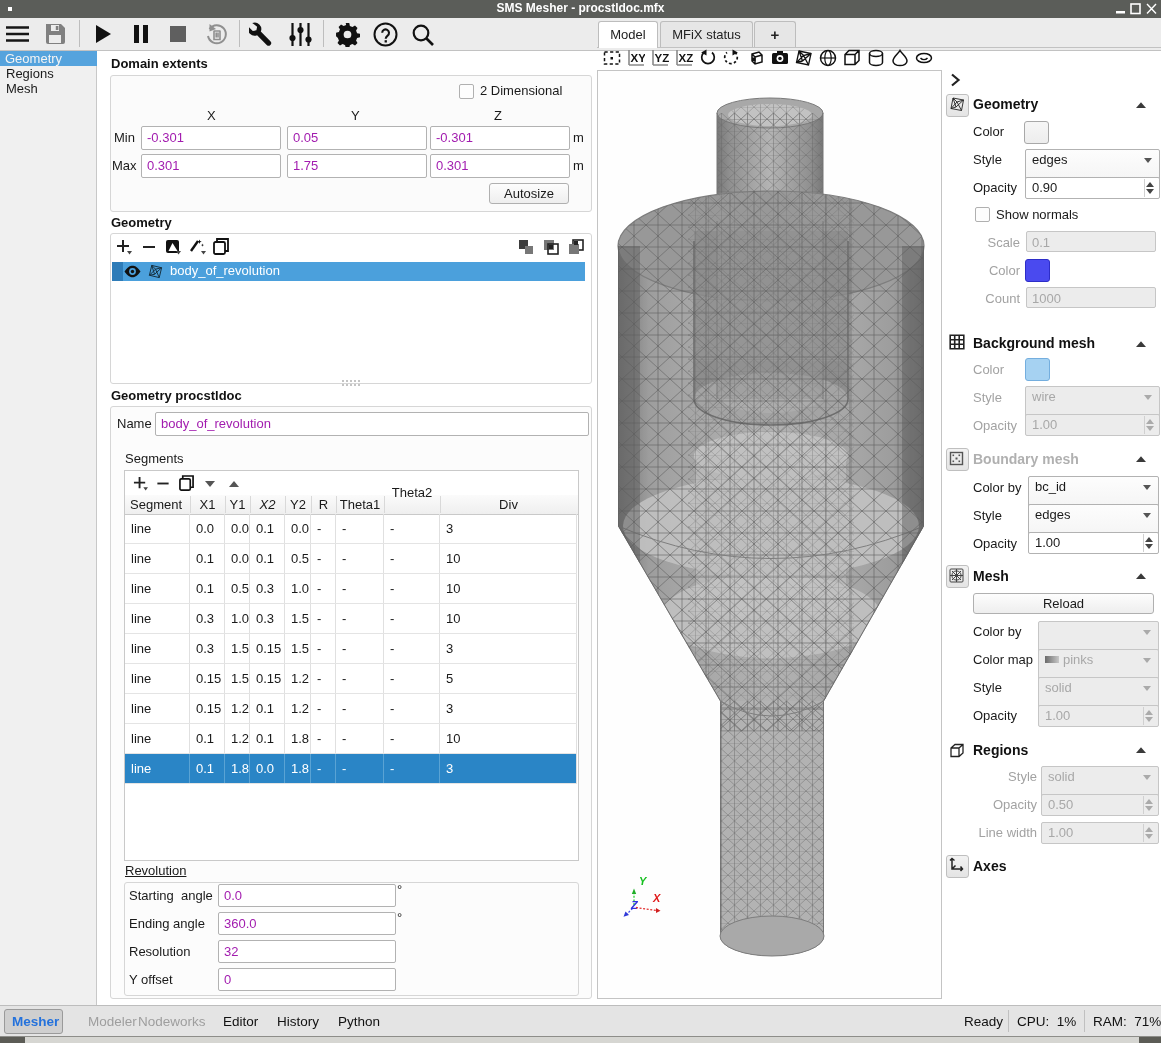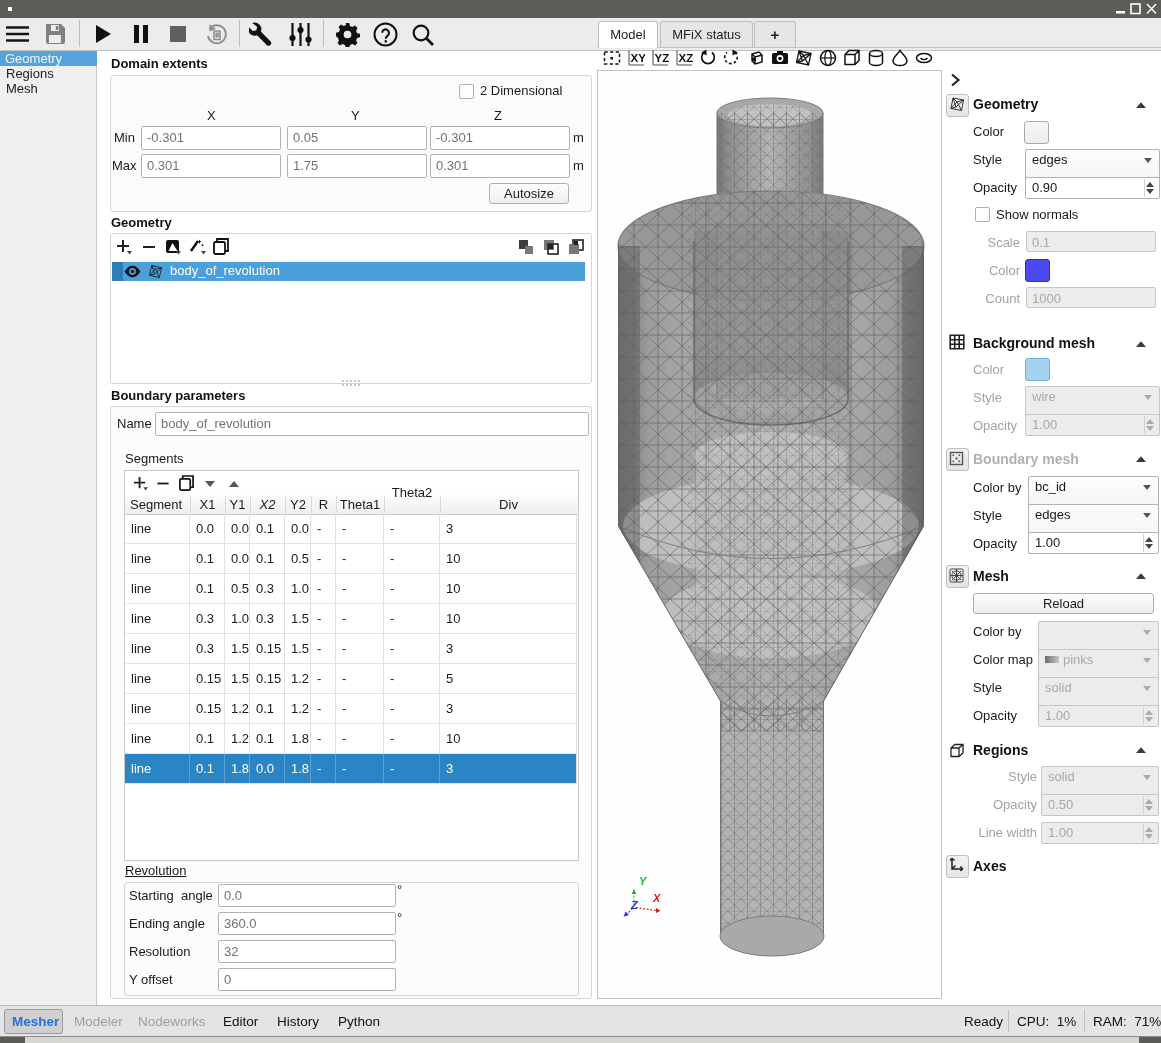--- a/index.html
+++ b/index.html
@@ -16,21 +16,21 @@
 .tsep{top:2px;width:1px;height:27px;background:#bdbdbd;}
 
 #sidebar{left:0;top:51px;width:96px;height:954px;background:#f0f0f0;border-right:1px solid #c8c8c8;}
 .sbitem{left:1px;width:95px;height:15px;font-size:13px;padding:0 0 0 5px;line-height:15px;color:#1a1a1a;}
 .sbsel{background:#55a3dd;color:#f4f4f4;}
 
 #leftpanel{left:97px;top:51px;width:500px;height:954px;background:#fff;}
 .h1{font-weight:bold;font-size:13px;color:#111;}
 .frame{border:1px solid #d6d6d6;border-radius:3px;background:#fbfbfb;}
 .inp{border:1px solid #b2b2b2;border-radius:2px;background:#fff;font-size:13px;
-     line-height:22px;padding:0 0 0 5px;color:#737373;white-space:nowrap;overflow:hidden;}
+     line-height:22px;padding:0 0 0 5px;color:#a21caf;white-space:nowrap;overflow:hidden;}
 .lbl{line-height:24px;}
 .cb{width:13px;height:13px;border:1px solid #b0b0b0;border-radius:2px;background:#fdfdfd;}
 .btn{border:1px solid #b0b0b0;border-radius:3px;background:linear-gradient(#fdfdfd,#eee);
      text-align:center;font-size:13px;color:#1a1a1a;}
 
 .dd{border:1px solid #b2b2b2;border-radius:2px;background:linear-gradient(#fdfdfd,#f3f3f3);
     font-size:13px;line-height:20px;padding:0 0 16px 6px;color:#1a1a1a;}
 .dd .arw{position:absolute;right:7px;top:8px;width:0;height:0;
     border-left:4.5px solid transparent;border-right:4.5px solid transparent;border-top:5px solid #555;}
 .dd.dis{background:#ececec;color:#a8a8a8;border-color:#c6c6c6;}
@@ -64,20 +64,21 @@
 .swatch{width:23px;height:21px;border:1px solid #a8a8a8;border-radius:3px;}
 
 #modebar{left:0;top:1005px;width:1161px;height:30px;background:#e4e4e4;border-top:1px solid #bdbdbd;}
 .mitem{top:6px;height:19px;line-height:19px;font-size:13.5px;white-space:nowrap;}
 #strip{left:0;top:1036px;width:1161px;height:7px;background:#d6d6d2;border-top:1px solid #8d8d89;}
 </style>
 </head>
 <body>
 <div class="abs" id="titlebar">
   <div class="abs" style="left:8px;top:7px;width:4px;height:4px;background:#fff;"></div>
+  <div class="abs t">SMS Mesher - procstldoc.mfx</div>
   <svg class="abs" style="left:1114px;top:3px" width="44" height="12" viewBox="0 0 44 12">
     <rect x="2" y="8" width="9" height="2.5" fill="#fff"></rect>
     <rect x="17" y="1" width="9" height="9.5" fill="none" stroke="#fff" stroke-width="1.6"></rect>
     <path d="M33 1 L42 10.5 M42 1 L33 10.5" stroke="#fff" stroke-width="1.4"></path>
   </svg>
 </div>
 
 <div class="abs" id="toolbar">
   <div class="abs tsep" style="left:79px"></div>
   <div class="abs tsep" style="left:239px"></div>
@@ -223,21 +224,21 @@
         <circle cx="14" cy="2" r="1"></circle>
         <circle cx="18" cy="2" r="1"></circle>
     <circle cx="2" cy="6" r="1"></circle>
         <circle cx="6" cy="6" r="1"></circle>
         <circle cx="10" cy="6" r="1"></circle>
         <circle cx="14" cy="6" r="1"></circle>
         <circle cx="18" cy="6" r="1"></circle>
       </g>
   </svg>
 
-  <div class="abs h1" style="left:14px;top:337px;">Boundary parameters</div>
+  <div class="abs h1" style="left:14px;top:337px;">Geometry procstldoc</div>
   <div class="abs frame" style="left:13px;top:355px;width:480px;height:591px;background:#fcfcfc;"></div>
   <div class="abs lbl" style="left:20px;top:361px;">Name</div>
   <div class="abs inp" style="left:58px;top:361px;width:427px;height:22px;">body_of_revolution</div>
   <div class="abs" style="left:28px;top:400px;">Segments</div>
   <div class="abs" id="tbl">
     <svg class="abs" style="left:8px;top:5px" width="15" height="15" viewBox="0 0 16 16">
       <path d="M7 1v12M1 7h12" stroke="#222" stroke-width="2"></path>
       <path d="M11 12 L16 12 L13.5 15.5 Z" fill="#444"></path>
     </svg>
     <svg class="abs" style="left:31px;top:5px" width="14" height="15" viewBox="0 0 14 16">
@@ -648,21 +649,21 @@
   <div class="abs iconbtn" style="left:349px;top:804px;"></div>
   <svg class="abs" style="left:352px;top:806px" width="15" height="16" viewBox="0 0 15 16">
       <path d="M3 1.5 V12 H13.5 M3 12 L6.5 8.5 M5.5 3.5 L3 1.5 L1 3.5 M11.5 9.5 L13.5 12 L11.5 14" fill="none" stroke="#222" stroke-width="1.5"></path>
     </svg>
   <div class="abs rp-h" style="left:376px;top:807px;">Axes</div>
 </div>
 
 <div class="abs" id="modebar">
   <div class="abs" style="left:4px;top:3px;width:57px;height:23px;background:#cfcfcf;border:1px solid #9a9a9a;border-radius:3px;"></div>
   <div class="abs mitem b" style="left:12px;color:#2472dc;">Mesher</div>
-  <div class="abs mitem" style="left:74px;color:#9e9e9e;">Modeler</div>
+  <div class="abs mitem" style="left:88px;color:#9e9e9e;">Modeler</div>
   <div class="abs mitem" style="left:138px;color:#9e9e9e;">Nodeworks</div>
   <div class="abs mitem" style="left:223px;color:#111;">Editor</div>
   <div class="abs mitem" style="left:277px;color:#111;">History</div>
   <div class="abs mitem" style="left:338px;color:#111;">Python</div>
   <div class="abs mitem" style="left:964px;color:#111;">Ready</div>
   <div class="abs" style="left:1008px;top:4px;width:1px;height:22px;background:#c0c0c0;"></div>
   <div class="abs mitem" style="left:1017px;color:#111;">CPU:&nbsp; 1%</div>
   <div class="abs" style="left:1084px;top:4px;width:1px;height:22px;background:#c0c0c0;"></div>
   <div class="abs mitem" style="left:1093px;color:#111;">RAM:&nbsp; 71%</div>
 </div>

